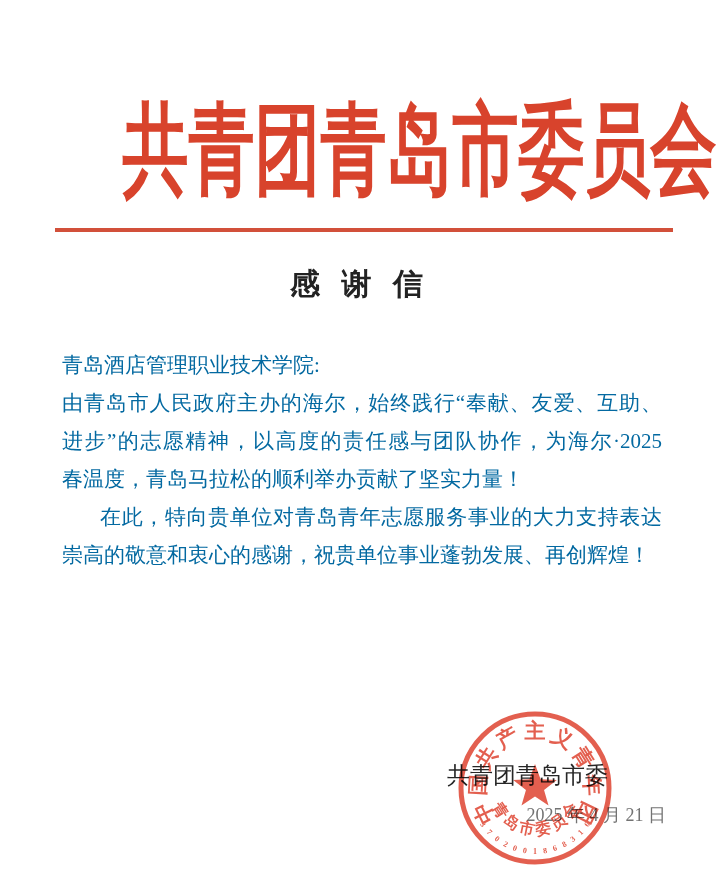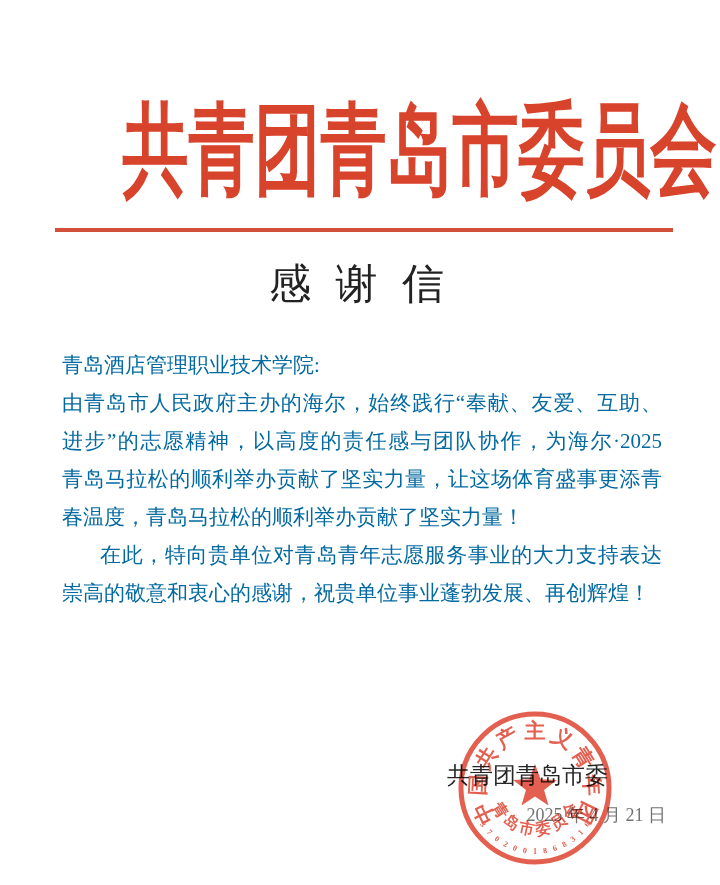--- a/index.html
+++ b/index.html
@@ -18,21 +18,21 @@
     transform:scaleX(0.66); transform-origin:50% 50%;
     white-space:nowrap;
   }
   .letterhead-divider {
     position:absolute; top:228px; left:55px; width:618px; height:4px;
     background:#d2503a;
   }
   .letter-title {
     position:absolute; top:262px; left:0; width:720px;
     text-align:center;
-    font-size:42px; line-height:44px; font-weight:normal;
+    font-size:30px; line-height:44px; font-weight:bold;
     letter-spacing:7px; color:#222222;
   }
   .body-block {
     position:absolute; top:346px; left:62px; width:600px;
     font-size:21px; color:#0369a1;
   }
   .bline {
     height:38px; line-height:38px;
     text-align:justify; text-align-last:justify;
   }
@@ -60,21 +60,20 @@
 <div class="letterhead-title">共青团青岛市委员会</div>
 
 <div class="letterhead-divider"></div>
 
 <div class="letter-title">感 谢 信</div>
 
 <div class="body-block">
   <div class="bline noj">青岛酒店管理职业技术学院:</div>
   <div class="bline">由青岛市人民政府主办的海尔，始终践行“奉献、友爱、互助、</div>
   <div class="bline">进步”的志愿精神，以高度的责任感与团队协作，为海尔·2025</div>
-  <div class="bline">青岛马拉松的顺利举办贡献了坚实力量，让这场体育盛事更添青</div>
   <div class="bline noj">春温度，青岛马拉松的顺利举办贡献了坚实力量！</div>
   <div class="bline ind">在此，特向贵单位对青岛青年志愿服务事业的大力支持表达</div>
   <div class="bline noj">崇高的敬意和衷心的感谢，祝贵单位事业蓬勃发展、再创辉煌！</div>
 </div>
 
 <div class="sig-org">共青团青岛市委</div>
 <div class="sig-date">2025 年 4 月 21 日</div>
 
 <div class="seal-wrap">
   <svg id="seal-svg" width="170" height="170" viewBox="0 0 170 170" xmlns="http://www.w3.org/2000/svg">

